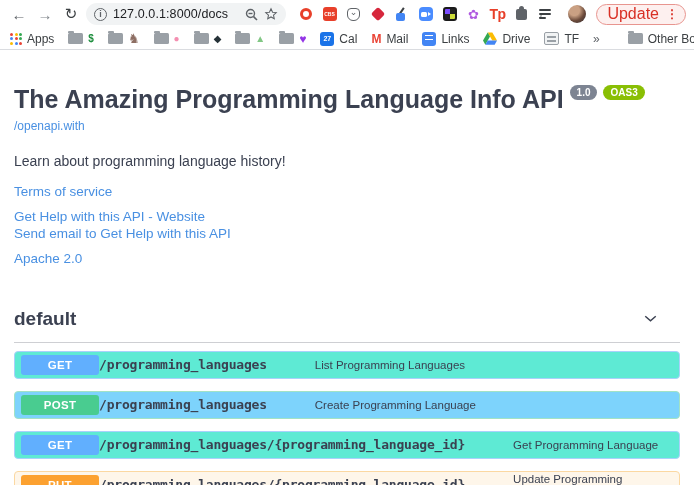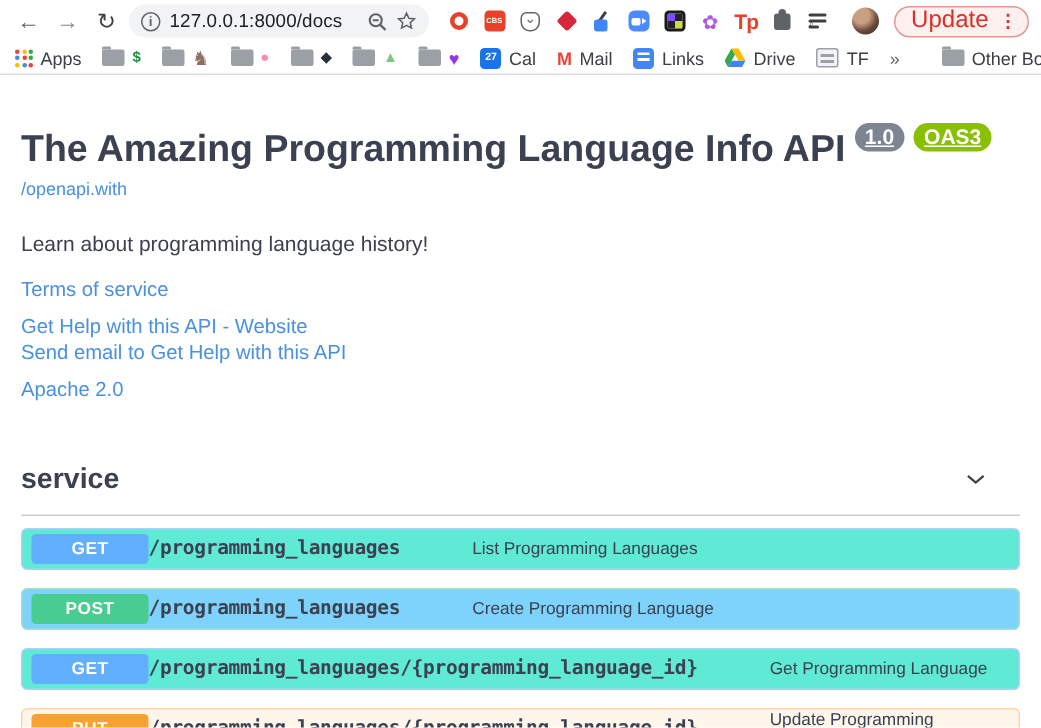--- a/index.html
+++ b/index.html
@@ -74,22 +74,22 @@
   .ic-links::before { content:""; position:absolute; left:3px; right:3px; top:3.5px; height:7px;
       background:repeating-linear-gradient(#fff 0 1.5px, transparent 1.5px 4px); }
   .ic-tf { width:15px; height:13px; border:1px solid #9aa0a6; border-radius:2px; background:#f1f3f4; position:relative; }
   .ic-tf::before { content:""; position:absolute; left:2px; top:3px; width:9px; height:1.5px; background:#9aa0a6; box-shadow:0 4px 0 #9aa0a6; }
   .chev2 { color:#5f6368; font-size:12px; }
   .bm-sep { width:1px; height:14px; background:#dadce0; }
 
   
   .content { padding:36px 14px 0 14px; }
   .api-title { font-size:25px; font-weight:bold; color:#3b4151; line-height:1.1; }
-  .badge { display:inline-block; font-size:14px; font-weight:bold; color:#fff; border-radius:57px;
-           padding:2px 7px; position:relative; top:-9px; margin-left:6px; vertical-align:middle;text-decoration:underline; }
+  .badge { display:inline-block; font-size:10px; font-weight:bold; color:#fff; border-radius:57px;
+           padding:2px 7px; position:relative; top:-9px; margin-left:6px; vertical-align:middle; }
   .badge-version { background:#7d8492; }
   .badge-oas { background:#89bf04; }
   .spec-link { display:inline-block; margin-top:5px; font-size:12px; color:#4990e2; text-decoration:none; cursor:pointer; }
   .api-desc { margin-top:19px; font-size:14px; color:#3b4151; }
   .info-links { margin-top:15px; font-size:13.5px; }
   .info-links a { color:#4990e2; text-decoration:none; display:block; cursor:pointer; }
   .lnk-terms { margin-bottom:10px; }
   .lnk-help2 { margin-top:2px; }
   .lnk-license { margin-top:10px; }
 
@@ -271,21 +271,21 @@
     <div class="api-desc">Learn about programming language history!</div>
     <div class="info-links">
       <a class="lnk-terms">Terms of service</a>
       <a>Get Help with this API - Website</a>
       <a class="lnk-help2">Send email to Get Help with this API</a>
       <a class="lnk-license">Apache 2.0</a>
     </div>
   </div>
 
   <div class="section-header">
-    <span class="section-title">service</span>
+    <span class="section-title">default</span>
     <span class="section-chevron">
       <svg width="15" height="15" viewBox="0 0 20 20">
           <path d="M3 7l7 6 7-6" fill="none" stroke="#3b4151" stroke-width="2"></path>
         </svg>
     </span>
   </div>
 
   <div class="opblocks">
 
     <div class="opblock opblock-get">

